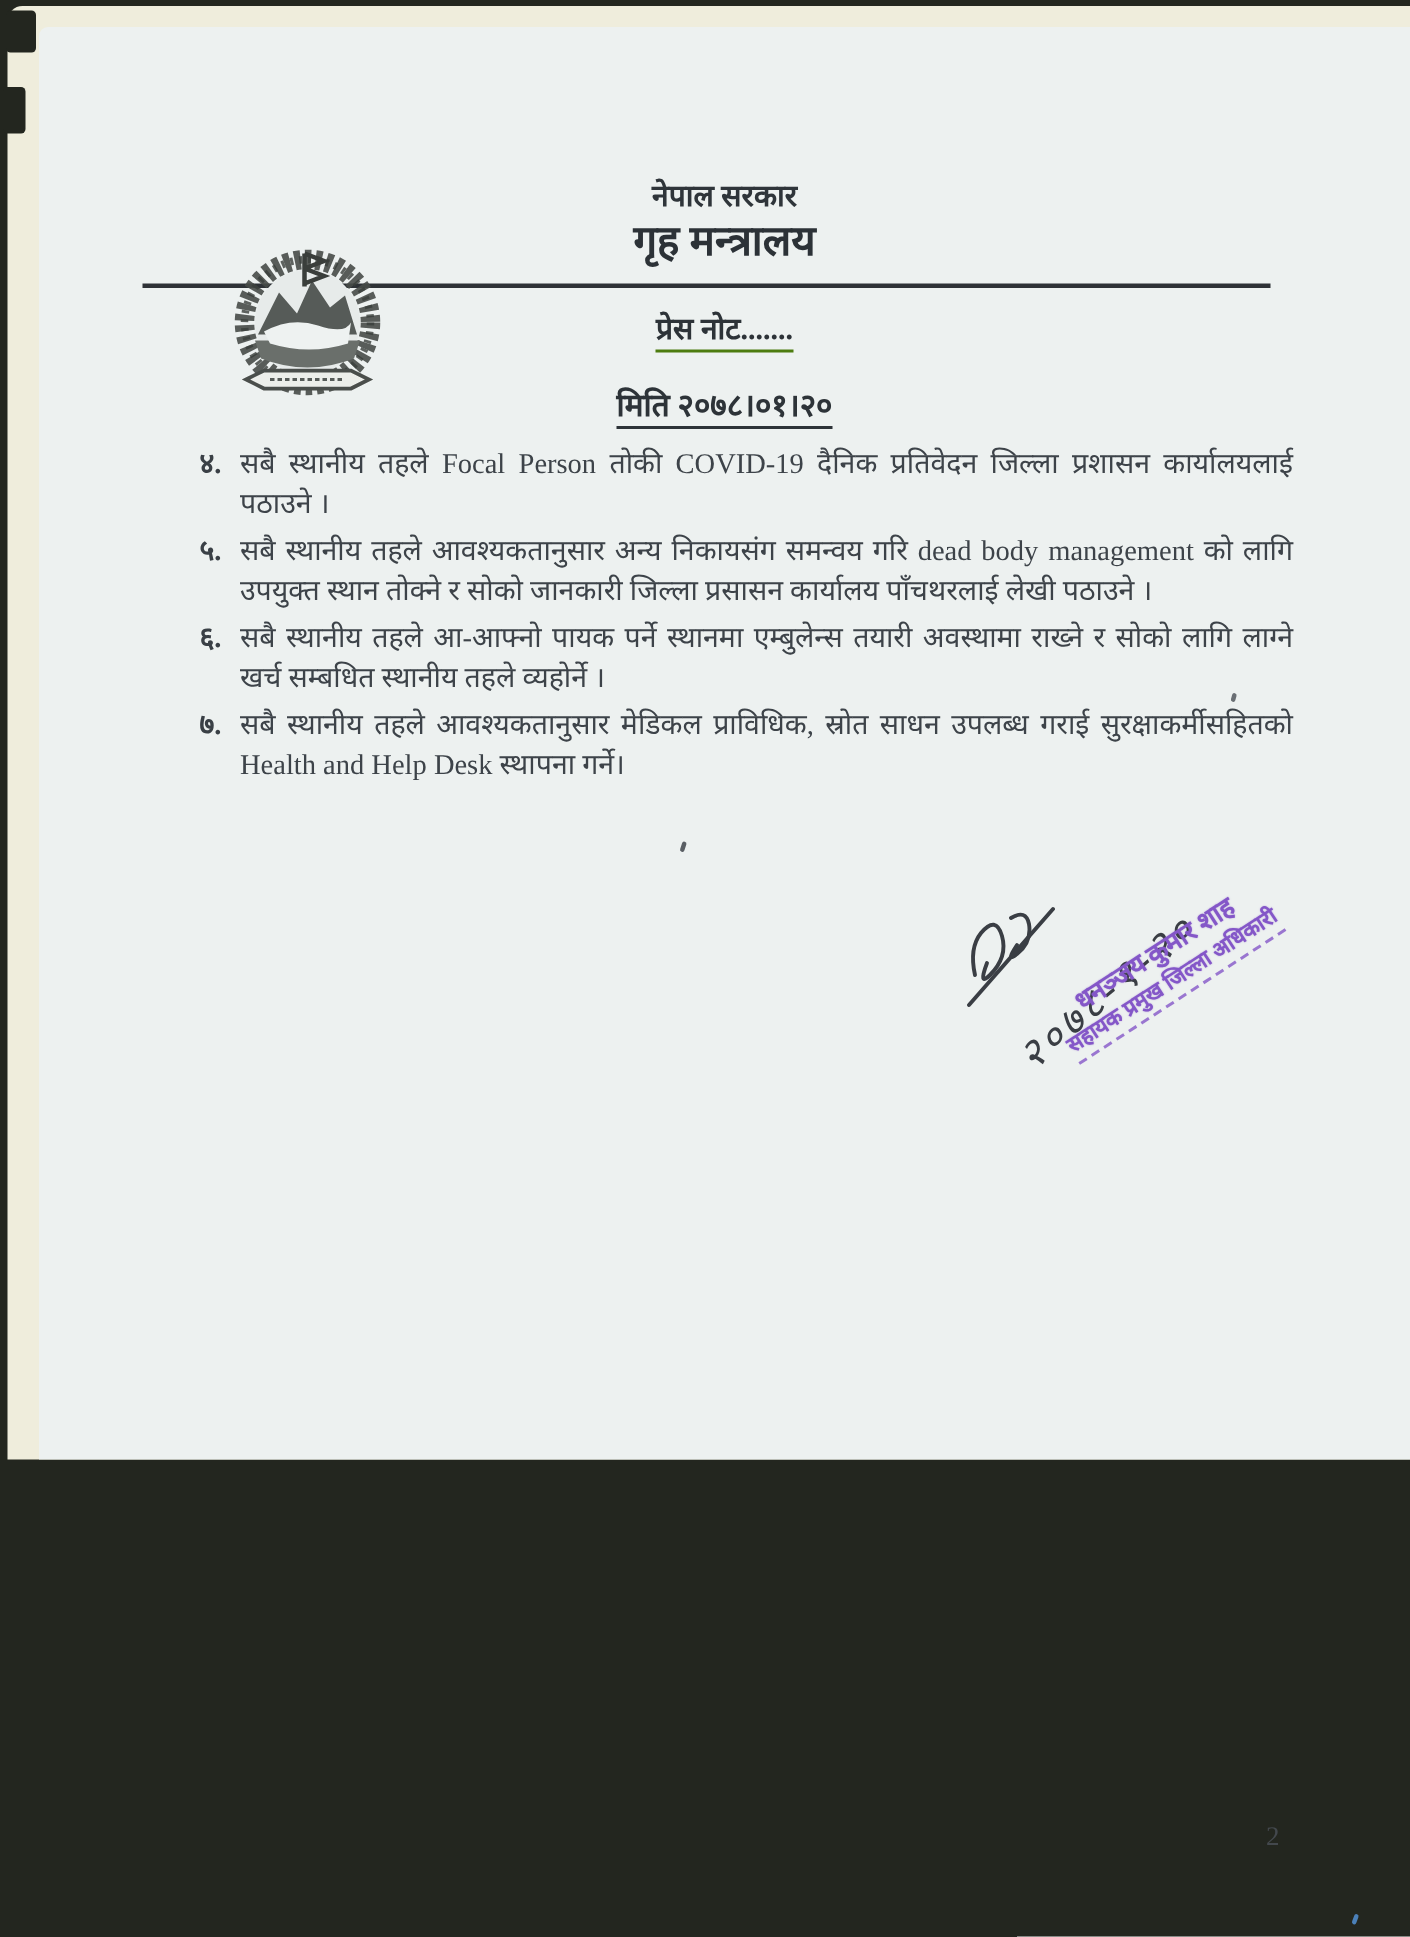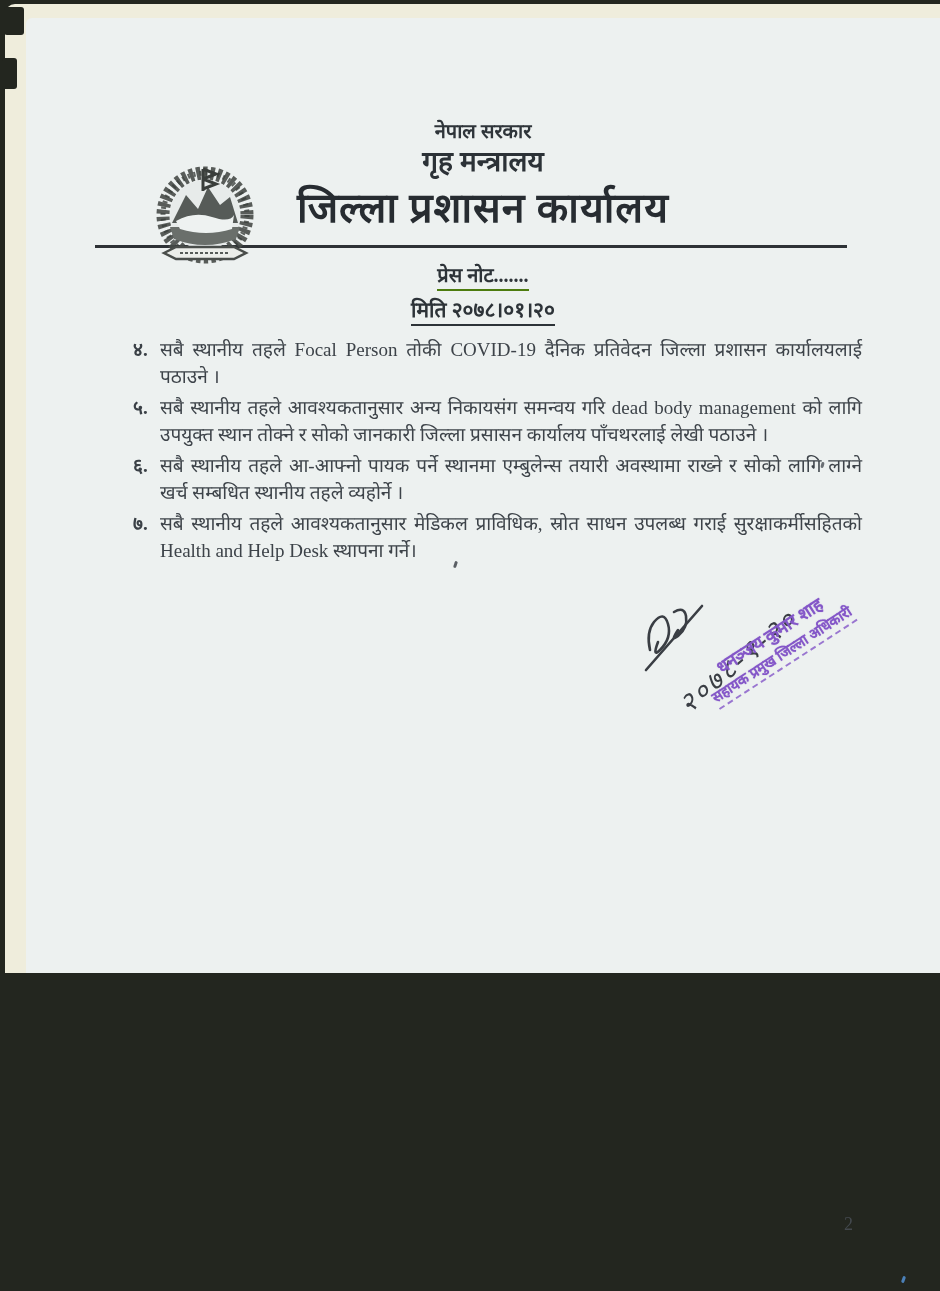--- a/index.html
+++ b/index.html
@@ -51,21 +51,21 @@
     width: 752px; height: 3px;
     background: #2e3236;
   }
   
   .pressnote { text-align: center; margin-top: 13px; }
   .pn-title {
     display: inline-block;
     font-size: 20px; font-weight: 700; color: #2d3338;
     border-bottom: 2px solid #4d7c0f; padding-bottom: 1px;
   }
-  .pn-date-wrap { margin-top: 4px; }
+  .pn-date-wrap { margin-top: 20px; }
   .pn-date {
     display: inline-block;
     font-size: 21px; font-weight: 700; color: #2d3338;
     border-bottom: 2px solid #2d3338; padding-bottom: 1px;
   }
   
   .list { margin: 10px 78px 0 107px; }
   .item { display: flex; margin-bottom: 4px; }
   .item-num {
     flex: 0 0 27px;
@@ -141,21 +141,20 @@
         <path d="M57,8 L57,30 M57,8 L70,13 L57,18 M57,18 L70,23 L57,28" fill="none" stroke="#3a3e3b" stroke-width="3"></path>
 
         <path d="M18,92 L30,86 L88,86 L100,92 L88,98 L30,98 Z" fill="#eceeea" stroke="#4a4e4b" stroke-width="2.5"></path>
         <line x1="34" y1="92" x2="84" y2="92" stroke="#565b58" stroke-width="2" stroke-dasharray="3 2"></line>
       </svg>
     </div>
 
     <div class="header">
       <div class="gov-line">नेपाल सरकार</div>
       <div class="ministry">गृह मन्त्रालय</div>
-      <div class="office">जिल्ला प्रशासन कार्यालय</div>
     </div>
 
     <div class="rule"></div>
 
     <div class="pressnote">
       <span class="pn-title">प्रेस नोट.......</span>
       <div class="pn-date-wrap">
         <span class="pn-date">मिति २०७८।०१।२०</span>
       </div>
     </div>

